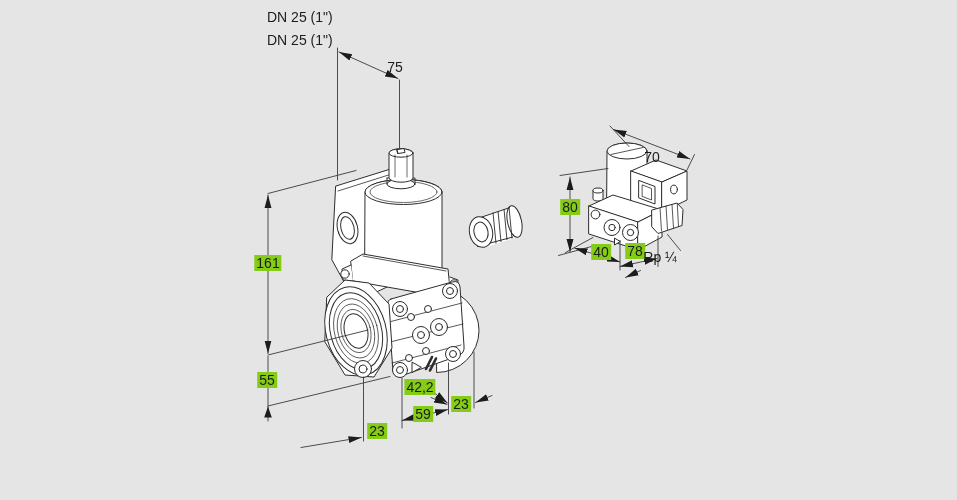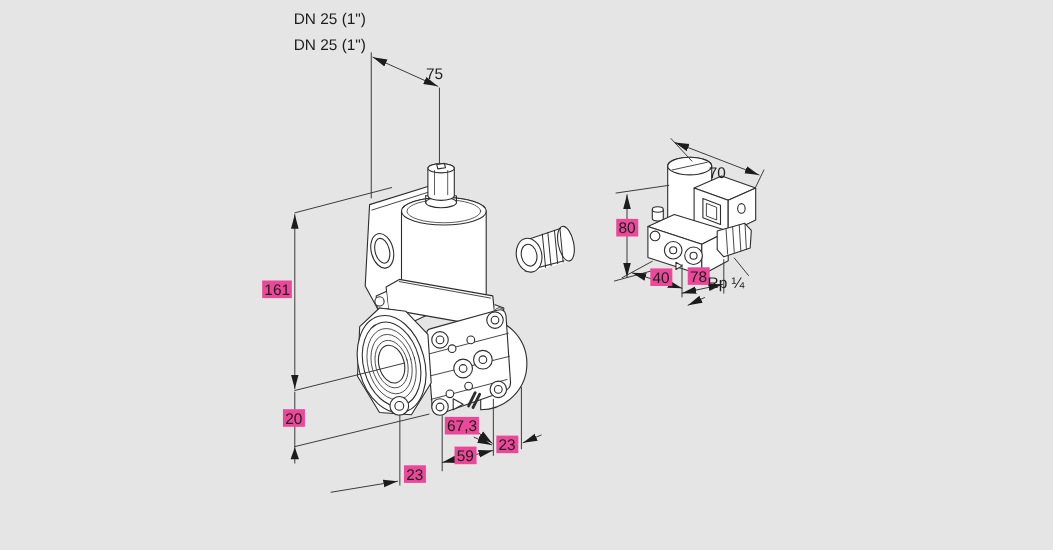--- a/index.html
+++ b/index.html
@@ -10,21 +10,21 @@
     overflow:hidden;
     font-family:"Liberation Sans", sans-serif;
   }
   #drawing{position:absolute;left:0;top:0;}
   .lbl{
     position:absolute;
     font-size:14px;
     line-height:16px;
     color:#1c1c1c;
     white-space:nowrap;
-    background:#ec4899;
+    background:#84cc16;
     padding:0 2px;
     transform:translate(-50%,-50%);
   }
   .lbl.tl{transform:none;background:transparent;padding:0;}
   .lbl.nobg{background:transparent;}
 </style>
 </head>
 <body>
 
 <div id="stage">
@@ -184,23 +184,23 @@
       <path d="M640.5,270.5 L625.5,277.5" marker-end="url(#arr)"></path>
 
       <path d="M667.5,234.5 L680.5,250.5"></path>
     </g>
   </svg>
 
   <div class="lbl tl" style="left:267px;top:9px">DN 25 (1")</div>
   <div class="lbl tl" style="left:267px;top:32px">DN 25 (1")</div>
 
   <div class="lbl nobg" style="left:395px;top:67px">75</div>
-  <div class="lbl" style="left:252px;top:263px">161</div>
-  <div class="lbl" style="left:267px;top:380px">20</div>
-  <div class="lbl" style="left:420px;top:387px">67,3</div>
+  <div class="lbl" style="left:268px;top:263px">161</div>
+  <div class="lbl" style="left:267px;top:380px">55</div>
+  <div class="lbl" style="left:420px;top:387px">42,2</div>
   <div class="lbl" style="left:423px;top:414px">59</div>
   <div class="lbl" style="left:377px;top:431px">23</div>
   <div class="lbl" style="left:461px;top:404px">23</div>
 
   <div class="lbl nobg" style="left:652px;top:157px">70</div>
   <div class="lbl" style="left:570px;top:207px">80</div>
   <div class="lbl" style="left:601px;top:252px">40</div>
   <div class="lbl" style="left:635px;top:251px">78</div>
   <div class="lbl nobg" style="left:660px;top:257px">Rp ¼</div>
 

